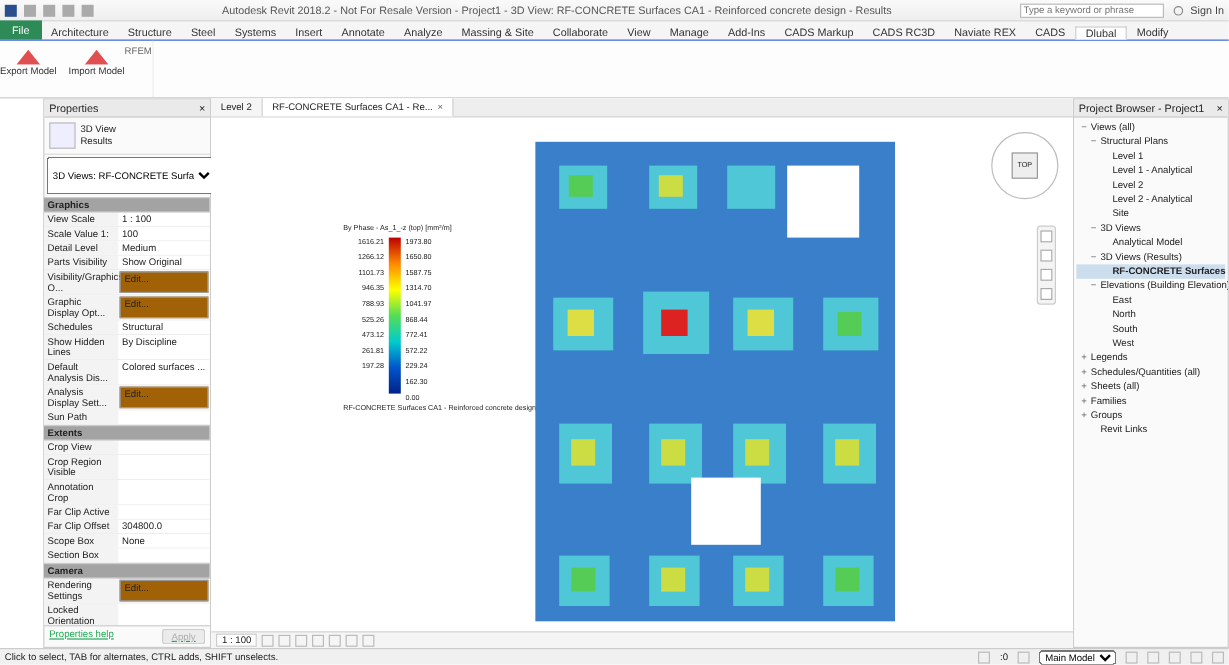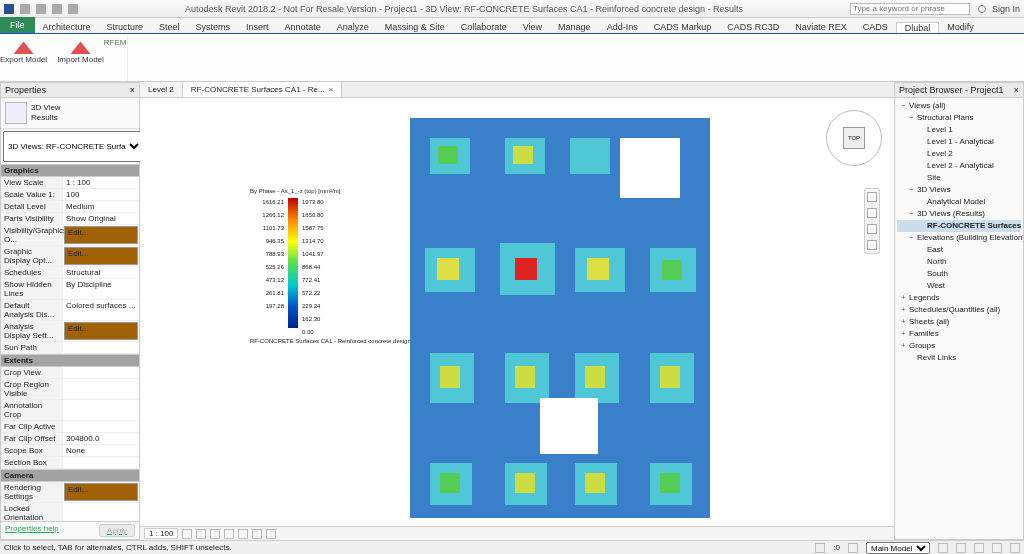--- a/index.html
+++ b/index.html
@@ -23,21 +23,21 @@
 .ribbon { height: 48px; background: #fdfdfd; border-bottom: 1px solid #ccc; display: flex; }
 .ribbon .group { border-right: 1px solid #eee; padding: 2px 0; display: flex; flex-direction: row; justify-content: space-between; }
 .ribbon .btns { display: flex; gap: 10px; }
 .ribbon .btn { text-align: center; font-size: 8px; color: #333; }
 .ribbon .btn .ico { width: 20px; height: 18px; margin: 0 auto 1px; background: #e05050; clip-path: polygon(0 100%,50% 30%,100% 100%); }
 .ribbon .btn.blue .ico { background: #2a4f8f; clip-path: none; border-radius: 2px; }
 .ribbon .btn.red .ico { background: #c33; clip-path: polygon(20% 0,80% 0,100% 50%,80% 100%,20% 100%,0 50%); }
 .ribbon .panel-label { font-size: 8px; color: #666; text-align: center; margin-top: 2px; }
 
 
-.main { display: flex; height: calc(554px - 18px - 16px - 48px - 14px); }
+.main { display: flex; height: calc(554px - 18px - 16px - 48px - 14px); padding-left: 36px; }
 .panel { background: #fafafa; border: 1px solid #ccc; display: flex; flex-direction: column; }
 .panel-hdr { background: #eaeaea; font-size: 9px; padding: 2px 4px; display: flex; justify-content: space-between; border-bottom: 1px solid #ccc; }
 .panel-hdr .x { cursor: pointer; }
 
 
 .props { width: 140px; flex-shrink: 0; }
 .props .type-row { display: flex; align-items: center; padding: 4px; gap: 4px; border-bottom: 1px solid #ddd; }
 .props .type-ico { width: 22px; height: 22px; border: 1px solid #bbb; background: #eef; }
 .props .type-txt { font-size: 8px; line-height: 1.2; }
 .props .selector-row { display: flex; padding: 2px; gap: 2px; }

